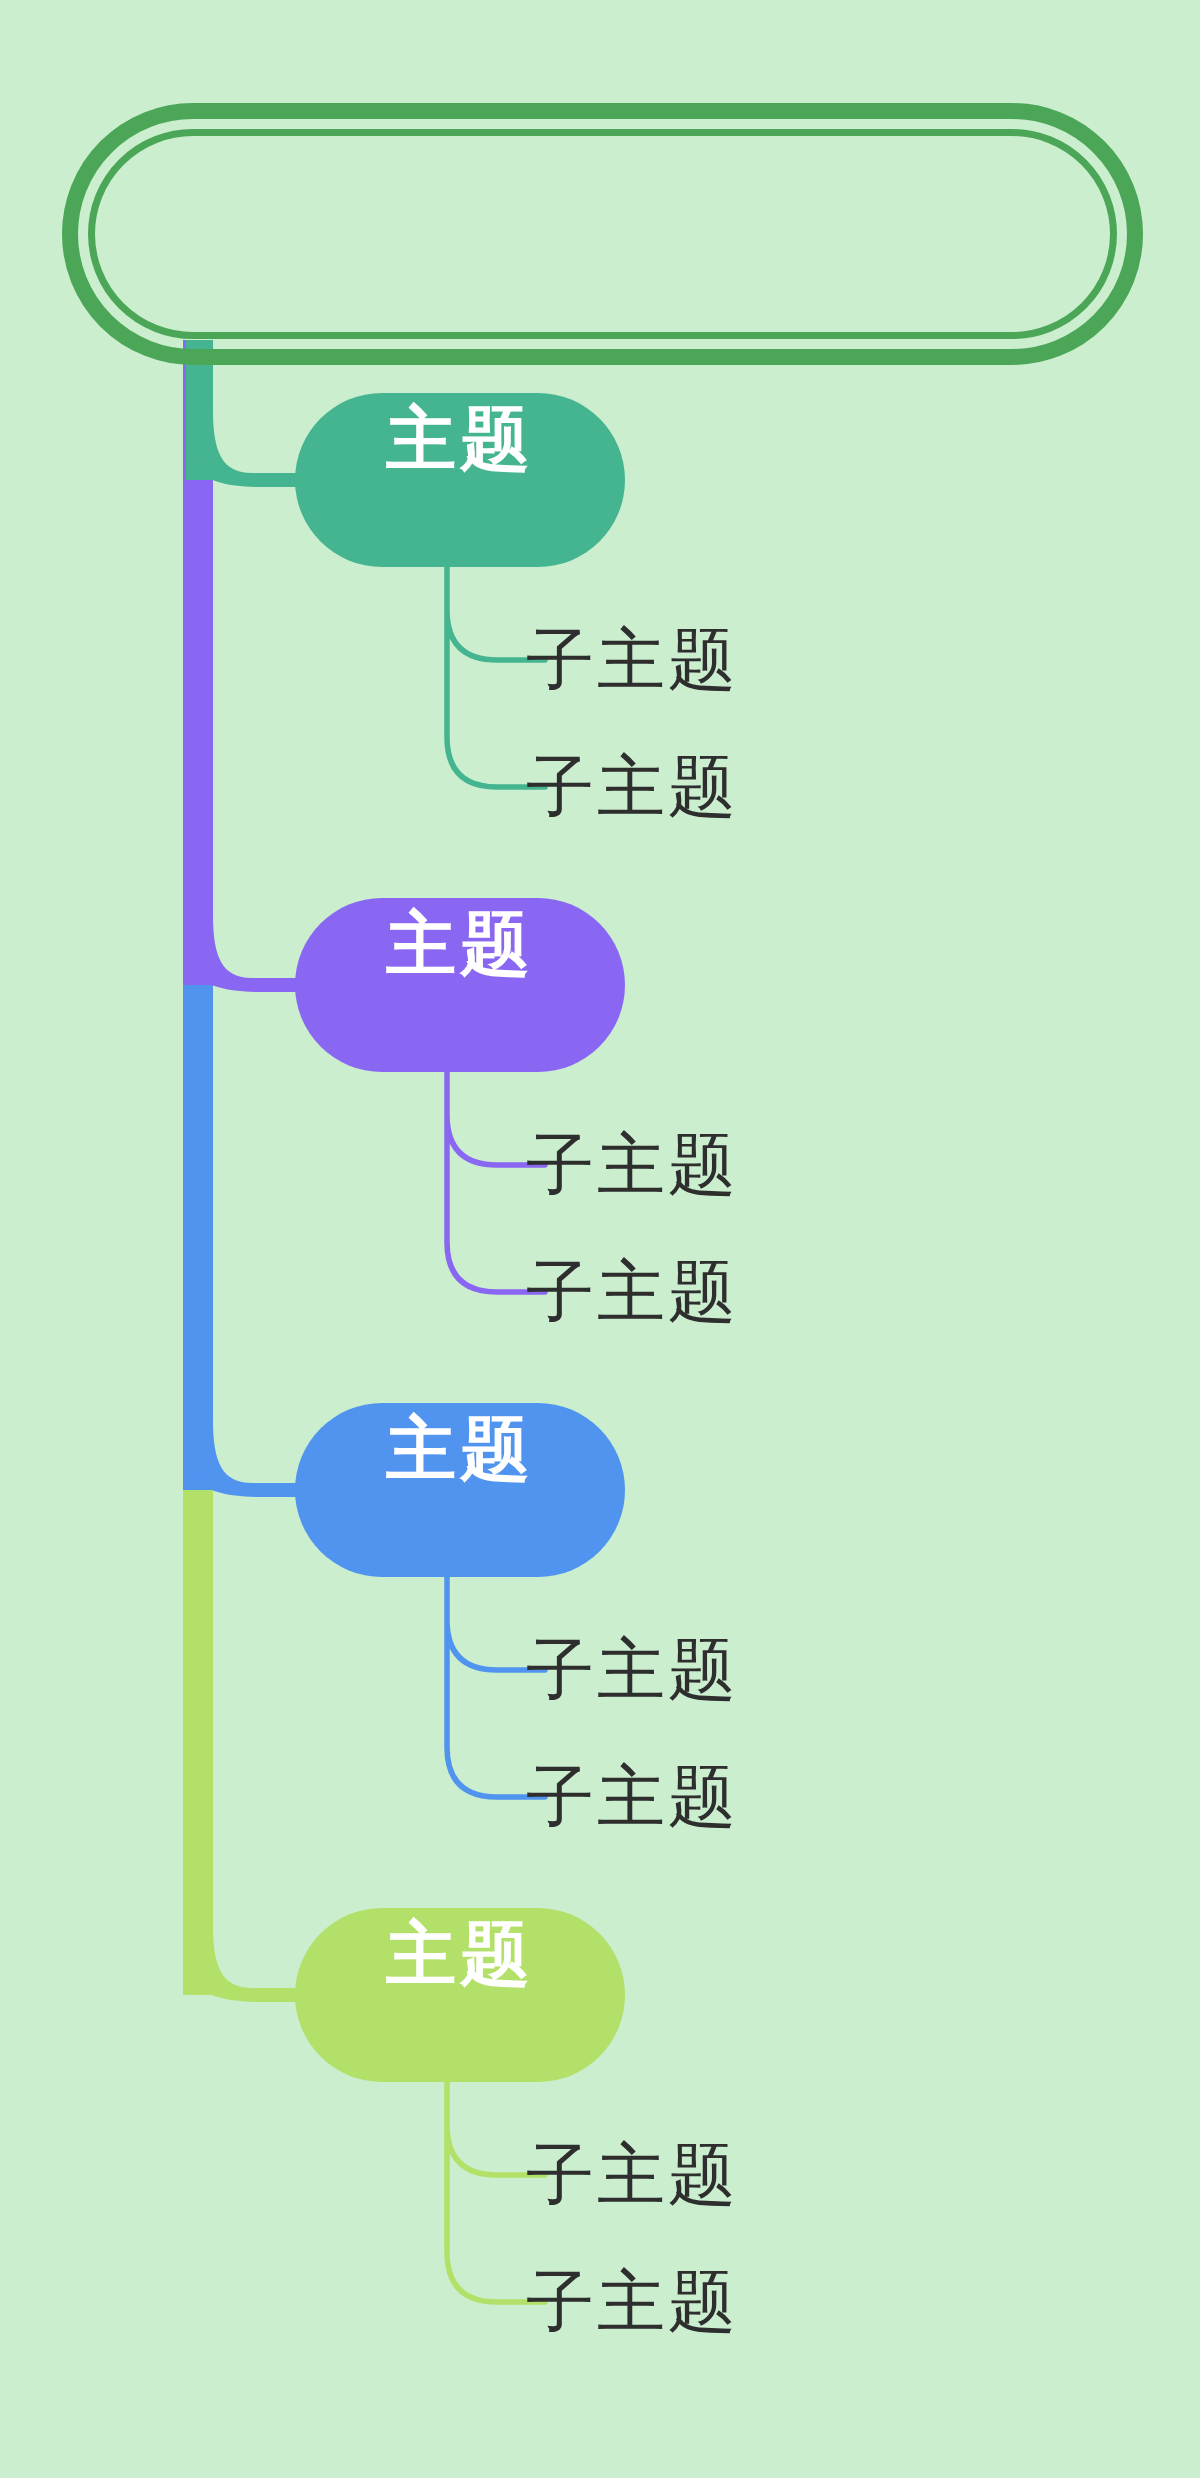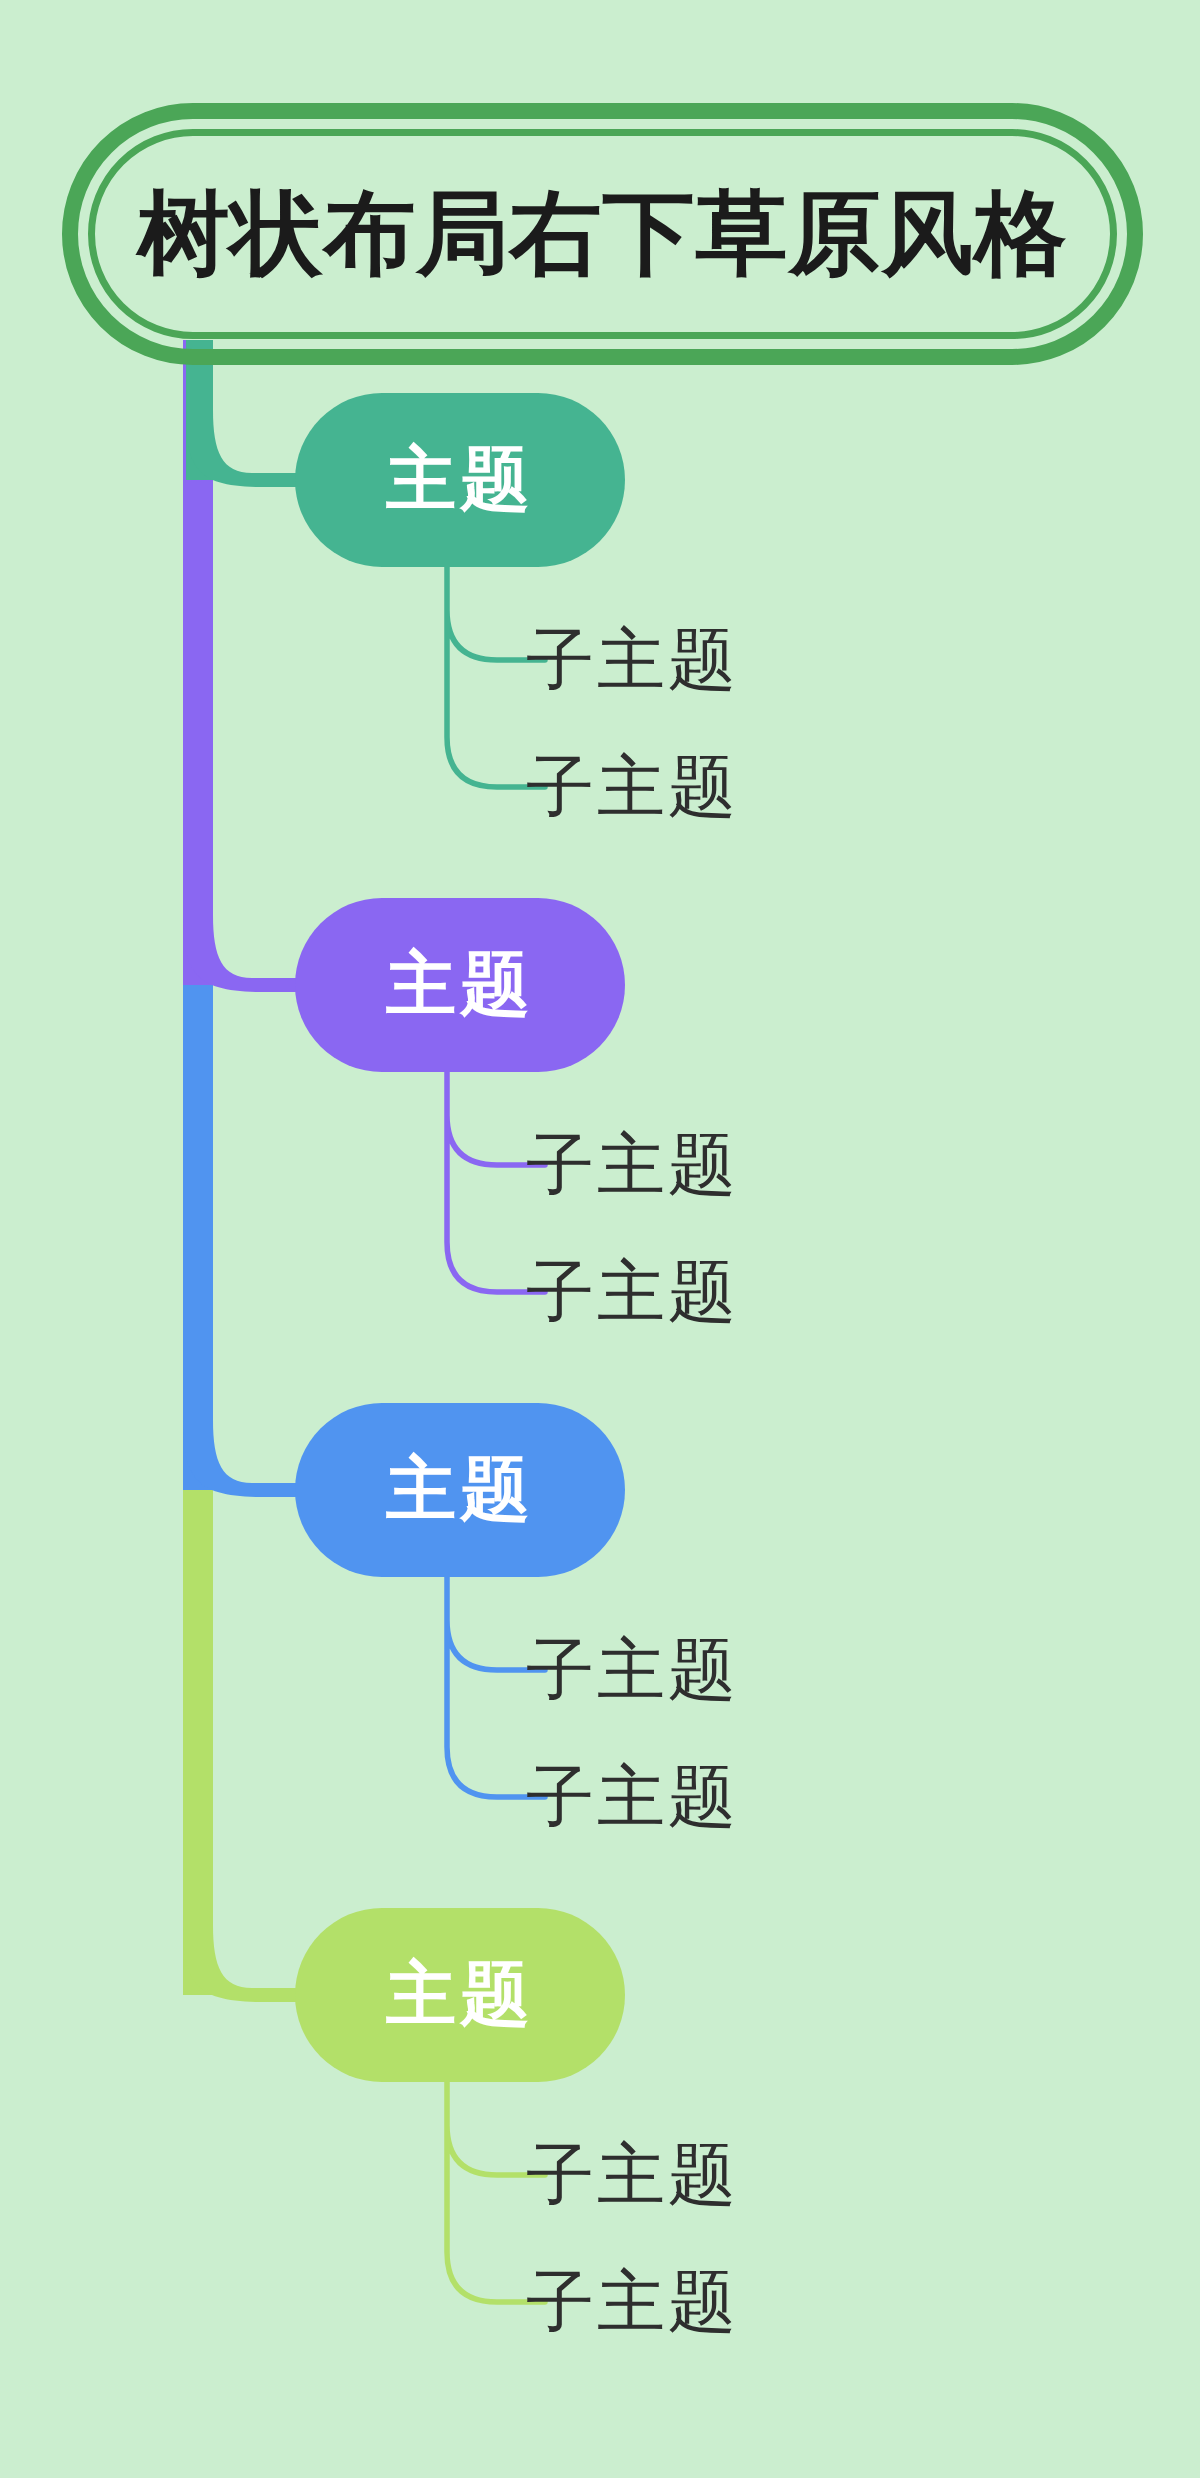--- a/index.html
+++ b/index.html
@@ -18,21 +18,21 @@
   .root-inner-ring{
     position:absolute;left:10px;top:10px;right:10px;bottom:10px;
     border:7px solid;border-radius:105px;pointer-events:none;
   }
   .root-title{
     font-size:92px;font-weight:700;letter-spacing:1px;white-space:nowrap;
     position:relative;z-index:3;
   }
   .topic-node{
     position:absolute;left:295px;width:330px;height:174px;
-    border-radius:87px;display:flex;align-items:center;justify-content:center;
+    border-radius:87px;display:flex;justify-content:center;
     z-index:2;
   }
   .topic-label{
     color:#ffffff;font-size:70px;font-weight:700;letter-spacing:4px;white-space:nowrap;
   }
   .subtopic-label{
     position:absolute;left:526px;height:90px;line-height:90px;
     font-size:68px;letter-spacing:3px;white-space:nowrap;z-index:2;
   }
   .n1{top:393px;} .n2{top:898px;} .n3{top:1403px;} .n4{top:1908px;}
@@ -68,21 +68,20 @@
 
     <g>
       <rect x="186" y="340" width="27" height="140" fill="#45b491"></rect>
       <path d="M 186 410 C 186 468 196 487 262 487 L 305 487 L 305 473 L 252 473 C 222 473 213 452 213 410 Z" fill="#45b491"></path>
       <path d="M 447 560 L 447 737 Q 447 787 497 787 L 545 787 M 447 610 Q 447 660 497 660 L 545 660" fill="none" stroke-width="5.5" stroke-linecap="round" stroke="#45b491"></path>
     </g>
   </svg>
 
   <div class="root-node" style="border-color: rgb(75, 166, 87);">
     <div class="root-inner-ring" style="border-color: rgb(75, 166, 87);"></div>
-    <div class="root-title" style="color: rgb(27, 27, 27);">树状布局右下草原风格</div>
   </div>
 
   <div class="topic-node n1" style="background: rgb(69, 180, 145);">
     <span class="topic-label" style="color: rgb(255, 255, 255);">主题</span>
   </div>
   <div class="topic-node n2" style="background: rgb(138, 103, 242);">
     <span class="topic-label" style="color: rgb(255, 255, 255);">主题</span>
   </div>
   <div class="topic-node n3" style="background: rgb(80, 148, 240);">
     <span class="topic-label" style="color: rgb(255, 255, 255);">主题</span>

